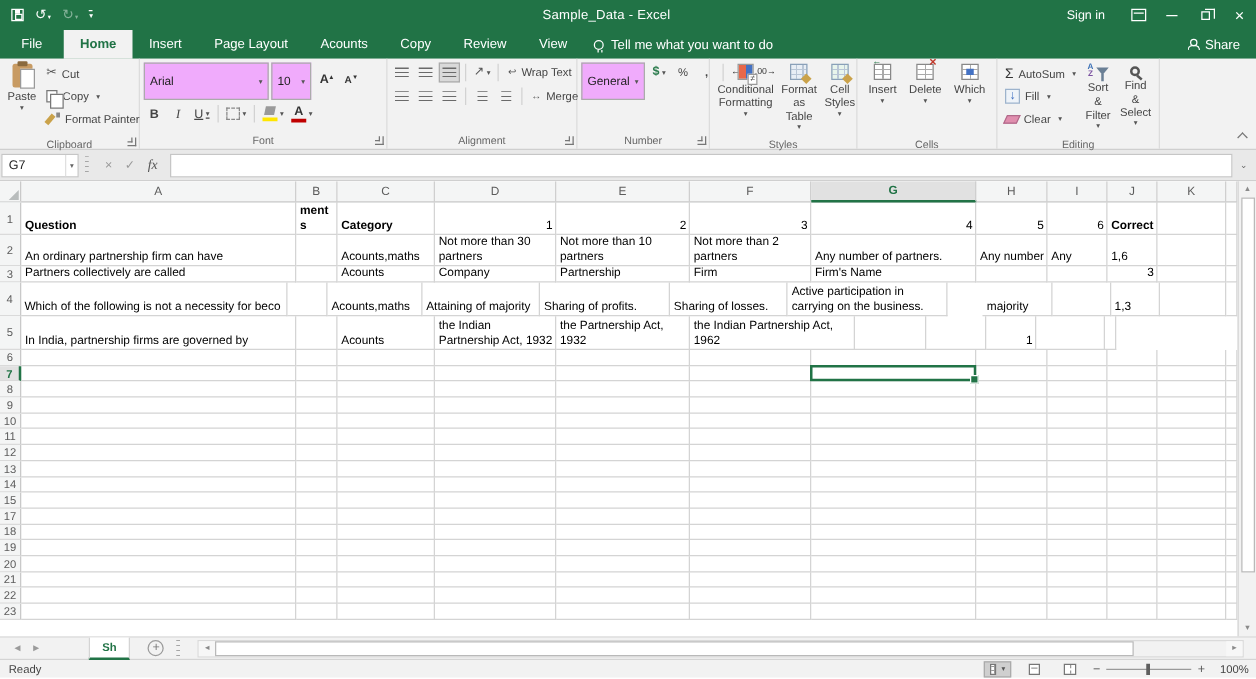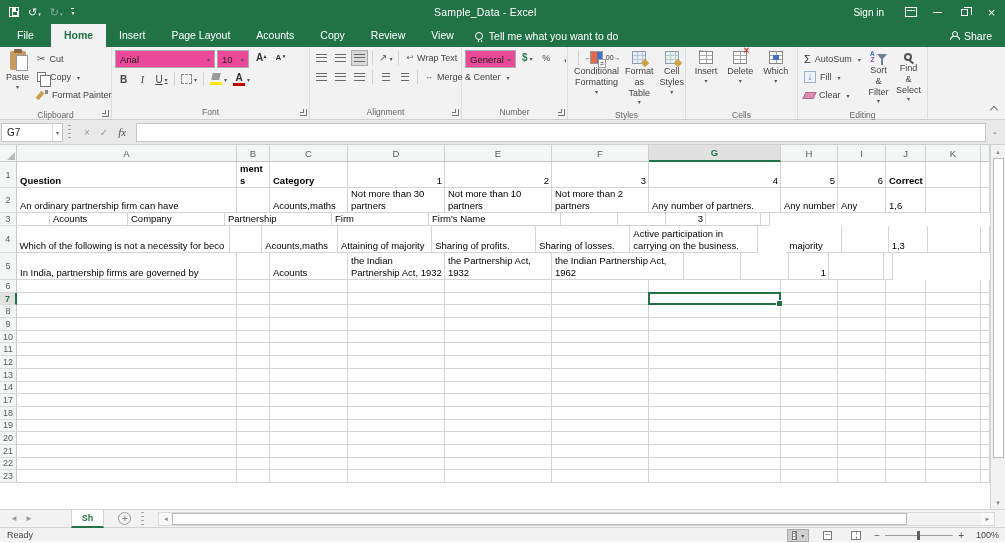--- a/index.html
+++ b/index.html
@@ -48,21 +48,21 @@
 .glabel{height:14px;display:flex;align-items:center;justify-content:center;font-size:8.5px;color:#666;position:relative}
 .launcher{position:absolute;right:2px;bottom:3px;width:7px;height:7px;border-right:1px solid #777;border-bottom:1px solid #777}
 .launcher::before{content:"";position:absolute;right:2px;bottom:2px;width:3px;height:3px;border-right:1px solid #777;border-bottom:1px solid #777}
 .dd::after{content:"▾";font-size:6px;color:#555;margin-left:2px}
 .bigbtn{display:flex;flex-direction:column;align-items:center;text-align:center;line-height:1.2;padding:1px 3px;height:60px}
 .bigbtn.dd::after{margin:1px 0 0 0}
 .bigbtn .lbl{margin-top:2px}
 .stack{display:flex;flex-direction:column;margin-left:2px}
 .sbtn{display:flex;align-items:center;gap:4px;height:18px;padding:0 3px;white-space:nowrap}
 .gly{font-size:10px;color:#555;line-height:10px}
-.sel{background:#ec4899;border:1px solid #ababab;height:18px;display:flex;align-items:center;padding:0 4px;font-size:9.5px;color:#222}
+.sel{background:#f0abfc;border:1px solid #ababab;height:30px;display:flex;align-items:center;padding:0 4px;font-size:9.5px;color:#222}
 .sel::after{content:"▾";font-size:6px;color:#555;margin-left:auto;padding-left:4px}
 .frow{display:flex;align-items:center;gap:2px}
 .ibtn{min-width:17px;height:16px;display:flex;align-items:center;justify-content:center;padding:0 2px}
 .pressed{background:#d9d9d9;border:1px solid #ababab}
 .vdiv{width:1px;height:14px;background:#d2d2d2;margin:0 2px}
 .bold-b{font-weight:bold;font-size:10px}
 .ital-i{font-style:italic;font-family:"Liberation Serif",serif;font-size:10px}
 .und-u{text-decoration:underline;font-size:10px}
 .lns{width:11px;height:8px;background:repeating-linear-gradient(to bottom,#6a6a6a 0 1px,transparent 1px 3.5px)}
 .ic-border{width:11px;height:10px;border:1px dashed #888}
@@ -497,20 +497,21 @@
           <div class="cell cw" style="width: 97px;">Not more than 2 partners</div>
           <div class="cell" style="width: 132px;">Any number of partners.</div>
           <div class="cell" style="width: 57px;">Any number</div>
           <div class="cell" style="width: 48px;">Any</div>
           <div class="cell" style="width: 40px;">1,6</div>
           <div class="cell" style="width: 55px;"></div>
           <div class="cell" style="width: 9px;"></div>
         </div>
         <div class="grow" style="height: 13px;">
           <div class="rn">3</div>
+          <div class="cell" style="width: 220px;">Partners collectively are called</div>
           <div class="cell" style="width: 33px;"></div>
           <div class="cell" style="width: 78px;">Acounts</div>
           <div class="cell" style="width: 97px;">Company</div>
           <div class="cell" style="width: 107px;">Partnership</div>
           <div class="cell" style="width: 97px;">Firm</div>
           <div class="cell" style="width: 132px;">Firm's Name</div>
           <div class="cell" style="width: 57px;"></div>
           <div class="cell" style="width: 48px;"></div>
           <div class="cell crr" style="width: 40px;">3</div>
           <div class="cell" style="width: 55px;"></div>
@@ -660,20 +661,35 @@
           <div class="cell" style="width: 97px;"></div>
           <div class="cell" style="width: 132px;"></div>
           <div class="cell" style="width: 57px;"></div>
           <div class="cell" style="width: 48px;"></div>
           <div class="cell" style="width: 40px;"></div>
           <div class="cell" style="width: 55px;"></div>
           <div class="cell" style="width: 9px;"></div>
         </div>
         <div class="grow" style="height: 12.7px;">
           <div class="rn">14</div>
+          <div class="cell" style="width: 220px;"></div>
+          <div class="cell" style="width: 33px;"></div>
+          <div class="cell" style="width: 78px;"></div>
+          <div class="cell" style="width: 97px;"></div>
+          <div class="cell" style="width: 107px;"></div>
+          <div class="cell" style="width: 97px;"></div>
+          <div class="cell" style="width: 132px;"></div>
+          <div class="cell" style="width: 57px;"></div>
+          <div class="cell" style="width: 48px;"></div>
+          <div class="cell" style="width: 40px;"></div>
+          <div class="cell" style="width: 55px;"></div>
+          <div class="cell" style="width: 9px;"></div>
+        </div>
+        <div class="grow" style="height: 12.7px;">
+          <div class="rn">15</div>
           <div class="cell" style="width: 220px;"></div>
           <div class="cell" style="width: 33px;"></div>
           <div class="cell" style="width: 78px;"></div>
           <div class="cell" style="width: 97px;"></div>
           <div class="cell" style="width: 107px;"></div>
           <div class="cell" style="width: 97px;"></div>
           <div class="cell" style="width: 132px;"></div>
           <div class="cell" style="width: 57px;"></div>
           <div class="cell" style="width: 48px;"></div>
           <div class="cell" style="width: 40px;"></div>

